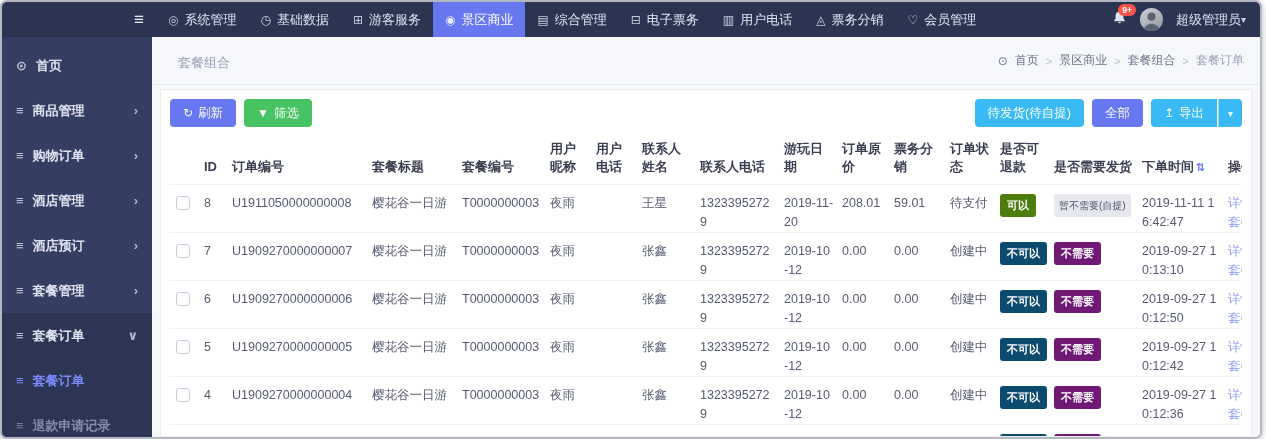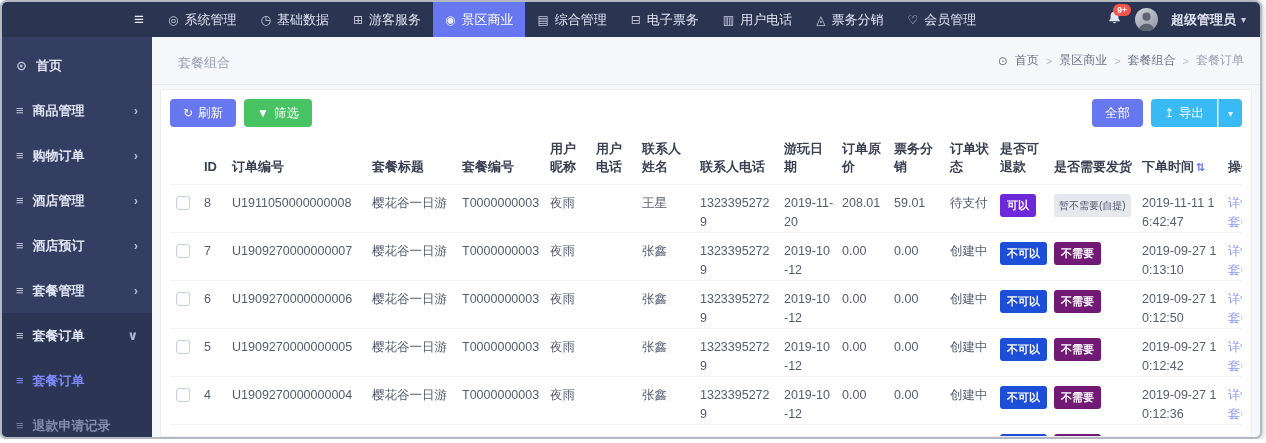--- a/index.html
+++ b/index.html
@@ -15,21 +15,21 @@
   .nav-item { display:flex; align-items:center; gap:6px; padding:0 12px; font-size:13px; cursor:pointer; white-space:nowrap; }
   .nav-item .nav-ico { font-size:12px; opacity:.85; }
   .nav-item.active { background:#6777ef; color:#fff; }
   .top-right { margin-left:auto; display:flex; align-items:center; gap:13px; padding-right:14px; }
   .bell-wrap { position:relative; cursor:pointer; display:flex; align-items:center; }
   .bell-badge { position:absolute; top:-6px; right:-9px; background:#fc544b; color:#fff; font-size:8.5px;
                 border-radius:8px; padding:1px 4px; font-weight:700; }
   .avatar { width:23px; height:23px; border-radius:50%; background:linear-gradient(145deg,#cfd3da,#8e939e);
             overflow:hidden; display:flex; align-items:flex-end; justify-content:center; }
   .avatar svg { display:block; }
-  .user-name { font-size:13px; display:flex; align-items:center; gap:5px; cursor:pointer;font-weight:bold; }
+  .user-name { font-size:13px; display:flex; align-items:center; cursor:pointer; }
   .caret { font-size:10px; opacity:.85; }
 
   
   .app-body { flex:1; display:flex; overflow:hidden; }
   .sidebar { width:150px; background:#343e62; flex-shrink:0; padding-top:6px; color:#dfe3f0; }
   .side-item { height:45px; display:flex; align-items:center; gap:9px; padding:0 14px; font-size:13px;
                font-weight:600; cursor:pointer; white-space:nowrap; }
   .side-item .side-ico { font-size:13px; opacity:.8; }
   .side-item .chev { margin-left:auto; font-size:13px; color:#aeb6d0; }
   .side-item.in-sub { background:#2c3554; }
@@ -62,22 +62,22 @@
 
   .table-wrap { flex:1; overflow:hidden; }
   table { width:100%; border-collapse:collapse; table-layout:fixed; }
   th { font-size:13px; font-weight:700; color:#3b3f51; text-align:left; padding:4px 4px 9px; vertical-align:bottom; line-height:1.35; }
   td { font-size:12.5px; color:#565b6f; padding:9px 4px 0; border-top:1px solid #f1f2f7; vertical-align:top;
        line-height:1.5; word-break:break-all; height:48px; }
   .sort-ico { color:#6777ef; font-size:11px; margin-left:2px; cursor:pointer; }
   input[type=checkbox] { appearance:none; -webkit-appearance:none; width:14px; height:14px; border:1px solid #c9cedd;
        border-radius:3px; background:#fff; cursor:pointer; margin:2px 0 0 2px; display:inline-block; }
   .badge { display:inline-block; padding:3px 7px; border-radius:3px; font-size:11px; color:#fff; white-space:nowrap; font-weight:600; }
-  .badge-green { background:#6d28d9; }
-  .badge-red { background:#1d4ed8; }
+  .badge-green { background:#4d7c0f; }
+  .badge-red { background:#0c4a6e; }
   .badge-blue { background:#701a75; }
   .badge-gray { background:#e6e8ee; color:#4e536a; font-size:10px; padding:4px 5px; font-weight:400; }
   .act-link { color:#8b97f3; cursor:pointer; margin-right:6px; white-space:nowrap; }
 </style>
 </head>
 <body>
 
 <div class="frame">
 
   <div class="topbar">
@@ -210,20 +210,23 @@
             <button class="btn btn-primary">
               <span class="bico">↻</span>
               <span>刷新</span>
             </button>
             <button class="btn btn-success">
               <span class="bico">▼</span>
               <span>筛选</span>
             </button>
           </div>
           <div class="tb-right">
+            <button class="btn btn-info">
+              <span>待发货(待自提)</span>
+            </button>
             <button class="btn btn-primary">
               <span>全部</span>
             </button>
             <button class="btn btn-info btn-export">
               <span class="bico">↥</span>
               <span>导出</span>
             </button>
             <button class="btn btn-info btn-caret">
               <span class="caret">▾</span>
             </button>

